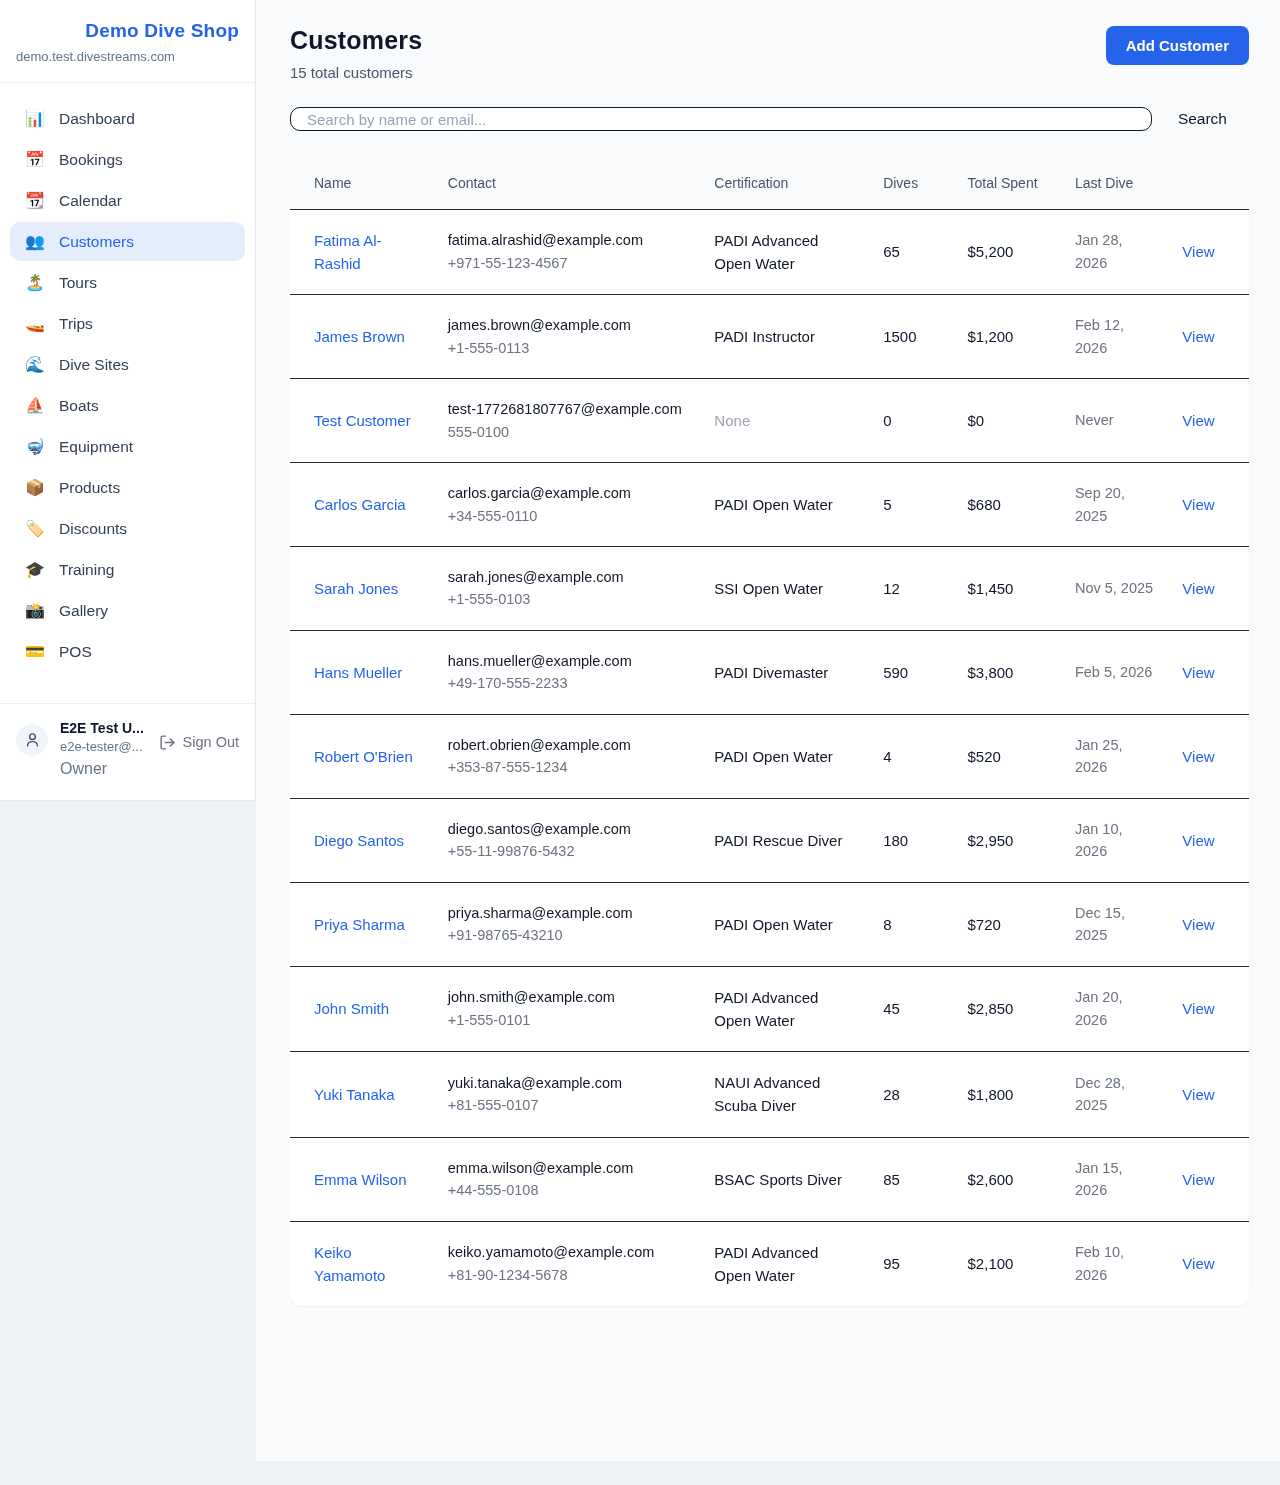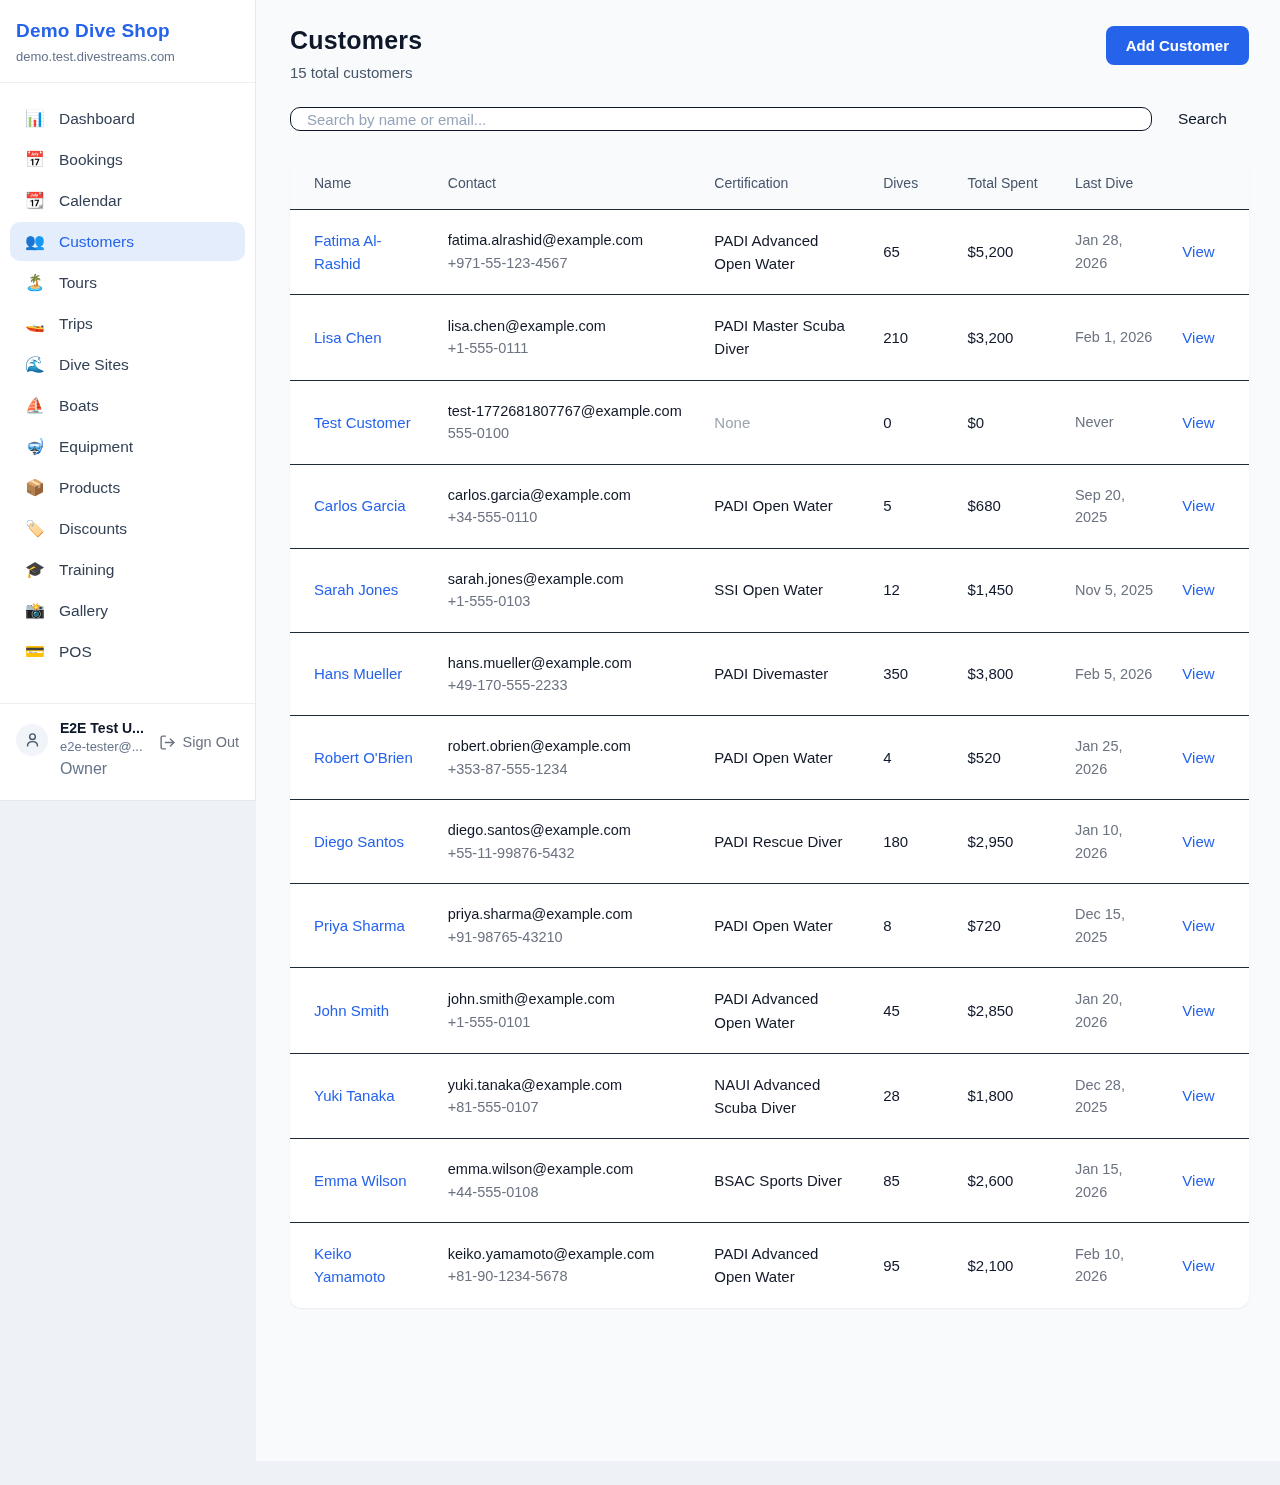--- a/index.html
+++ b/index.html
@@ -14,21 +14,21 @@
   
   .sidebar {
     width:256px; flex:0 0 256px;
     background:#ffffff;
     border-right:1px solid #e5e9f0;
     border-bottom:1px solid #e5e9f0;
     min-height:801px;
     display:flex; flex-direction:column;
   }
   .sb-header { padding:20px 16px 18px 16px; border-bottom:1px solid #eceff4; }
-  .sb-title { color:#2563eb; font-size:19px; font-weight:bold; letter-spacing:.2px; }
+  .sb-title { color:#2563eb; font-size:19px; font-weight:bold; letter-spacing:.2px;text-align:right; }
   .sb-subtitle { color:#64748b; font-size:13px; margin-top:7px; }
   .sb-nav { list-style:none; padding:14px 8px; flex:1; }
   .nav-item {
     display:flex; align-items:center; gap:13px;
     padding:10px 14px; margin:2px 2px; border-radius:10px;
     font-size:15.5px; color:#334155; cursor:pointer;
   }
   .nav-item.active { background:#e4edfb; color:#2563eb; }
   .nav-icon { width:22px; text-align:center; font-size:16px; flex:0 0 22px; }
   .sb-user {
@@ -268,33 +268,33 @@
       <div class="email">fatima.alrashid@example.com</div>
       <div class="phone">+971-55-123-4567</div>
     </td>
     <td class="c-cert">PADI Advanced Open Water</td>
     <td class="c-dives">65</td>
     <td class="c-spent">$5,200</td>
     <td class="c-last">Jan 28, 2026</td>
     <td class="c-action"><a>View</a></td>
   </tr>
 
-
-  <tr>
-    <td class="c-name"><a>Lisa Chen</a></td>
-    <td class="c-contact">
-      <div class="email">lisa.chen@example.com</div>
-      <div class="phone">+1-555-0111</div>
-    </td>
-    <td class="c-cert">PADI Master Scuba Diver</td>
-    <td class="c-dives">210</td>
-    <td class="c-spent">$3,200</td>
-    <td class="c-last">Feb 1, 2026</td>
-    <td class="c-action"><a>View</a></td>
-  </tr>
+  <tr>
+    <td class="c-name"><a>James Brown</a></td>
+    <td class="c-contact">
+      <div class="email">james.brown@example.com</div>
+      <div class="phone">+1-555-0113</div>
+    </td>
+    <td class="c-cert">PADI Instructor</td>
+    <td class="c-dives">1500</td>
+    <td class="c-spent">$1,200</td>
+    <td class="c-last">Feb 12, 2026</td>
+    <td class="c-action"><a>View</a></td>
+  </tr>
+
 
   <tr>
     <td class="c-name"><a>Test Customer</a></td>
     <td class="c-contact">
       <div class="email">test-1772681807767@example.com</div>
       <div class="phone">555-0100</div>
     </td>
     <td class="c-cert muted">None</td>
     <td class="c-dives">0</td>
     <td class="c-spent">$0</td>
@@ -328,21 +328,21 @@
     <td class="c-action"><a>View</a></td>
   </tr>
 
   <tr>
     <td class="c-name"><a>Hans Mueller</a></td>
     <td class="c-contact">
       <div class="email">hans.mueller@example.com</div>
       <div class="phone">+49-170-555-2233</div>
     </td>
     <td class="c-cert">PADI Divemaster</td>
-    <td class="c-dives">350</td>
+    <td class="c-dives">590</td>
     <td class="c-spent">$3,800</td>
     <td class="c-last">Feb 5, 2026</td>
     <td class="c-action"><a>View</a></td>
   </tr>
 
   <tr>
     <td class="c-name"><a>Robert O'Brien</a></td>
     <td class="c-contact">
       <div class="email">robert.obrien@example.com</div>
       <div class="phone">+353-87-555-1234</div>

